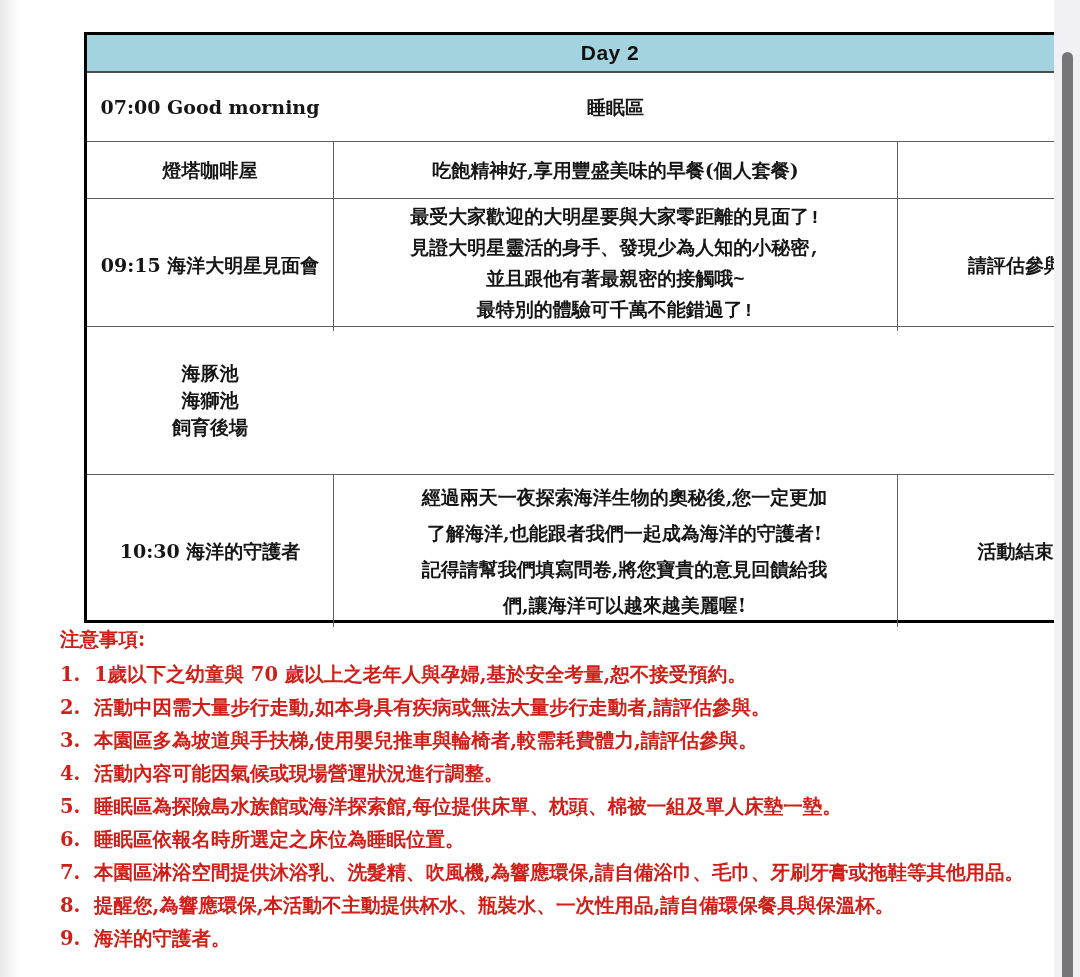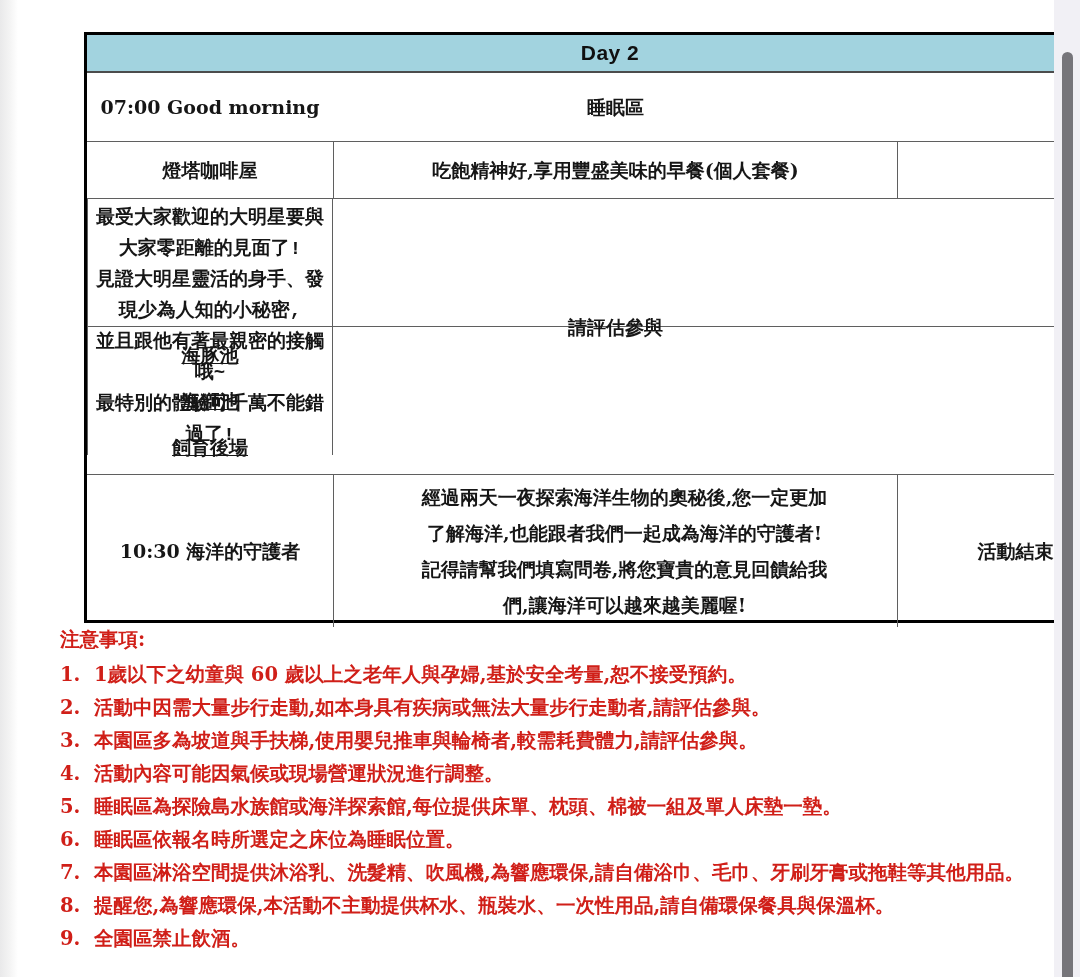--- a/index.html
+++ b/index.html
@@ -62,21 +62,21 @@
   }
   .cell.desc-cell { border-left: 1px solid #5f5f5f; border-right: 1px solid #5f5f5f; }
   .r1 { height: 68px; }
   .r2 { height: 57px; }
   .r3 { height: 128px; }
   .r4 { height: 148px; }
   .r5 { height: 146px; }
   .r3 .desc-cell { line-height: 31px; font-family: Liberation Mono, monospace; }
   .r4 .desc-cell { line-height: 37px; }
   .r5 .desc-cell { line-height: 36px; padding-left: 24px; }
-  .r4 .loc-cell  { line-height: 46px; text-decoration: underline; }
+  .r4 .loc-cell  { line-height: 27px; }
   
   .notes {
     position: absolute; left: 60px; top: 624px;
     width: 985px;
     color: #d01f18;
     font-size: 19.5px; font-weight: bold;
   }
   .notes-heading { line-height: 32px; margin-bottom: 2px; }
   .notes-list { list-style: none; }
   .note-item { display: flex; align-items: flex-start; line-height: 33px; }
@@ -97,20 +97,21 @@
     <div class="cell time-cell">07:00 Good morning</div>
     <div class="cell loc-cell">睡眠區</div>
   </div>
 
   <div class="table-row r2">
     <div class="cell loc-cell">燈塔咖啡屋</div>
     <div class="cell desc-cell">吃飽精神好,享用豐盛美味的早餐(個人套餐)</div>
   </div>
 
   <div class="table-row r3">
+    <div class="cell time-cell">09:15 海洋大明星見面會</div>
     <div class="cell desc-cell">最受大家歡迎的大明星要與大家零距離的見面了!
 見證大明星靈活的身手、發現少為人知的小秘密,
 並且跟他有著最親密的接觸哦~
 最特別的體驗可千萬不能錯過了!</div>
     <div class="cell loc-cell">請評估參與</div>
   </div>
 
   <div class="table-row r4">
     <div class="cell loc-cell">海豚池
 海獅池
@@ -125,21 +126,21 @@
 們,讓海洋可以越來越美麗喔!</div>
     <div class="cell loc-cell">活動結束</div>
   </div>
 </div>
 
 <div class="notes">
   <div class="notes-heading">注意事項:</div>
   <ol class="notes-list">
     <li class="note-item">
       <span class="note-num">1.</span>
-      <span class="note-text">1歲以下之幼童與 60 歲以上之老年人與孕婦,基於安全考量,恕不接受預約。</span>
+      <span class="note-text">1歲以下之幼童與 70 歲以上之老年人與孕婦,基於安全考量,恕不接受預約。</span>
     </li>
     <li class="note-item">
       <span class="note-num">2.</span>
       <span class="note-text">活動中因需大量步行走動,如本身具有疾病或無法大量步行走動者,請評估參與。</span>
     </li>
     <li class="note-item">
       <span class="note-num">3.</span>
       <span class="note-text">本園區多為坡道與手扶梯,使用嬰兒推車與輪椅者,較需耗費體力,請評估參與。</span>
     </li>
     <li class="note-item">
@@ -157,20 +158,20 @@
     <li class="note-item">
       <span class="note-num">7.</span>
       <span class="note-text">本園區淋浴空間提供沐浴乳、洗髮精、吹風機,為響應環保,請自備浴巾、毛巾、牙刷牙膏或拖鞋等其他用品。</span>
     </li>
     <li class="note-item">
       <span class="note-num">8.</span>
       <span class="note-text">提醒您,為響應環保,本活動不主動提供杯水、瓶裝水、一次性用品,請自備環保餐具與保溫杯。</span>
     </li>
     <li class="note-item">
       <span class="note-num">9.</span>
-      <span class="note-text">全園區禁止飲酒。</span>
+      <span class="note-text">海洋的守護者。</span>
     </li>
   </ol>
 </div>
 
 <div class="scrollbar-track">
   <div class="scrollbar-thumb"></div>
 </div>
 
 </body></html>

